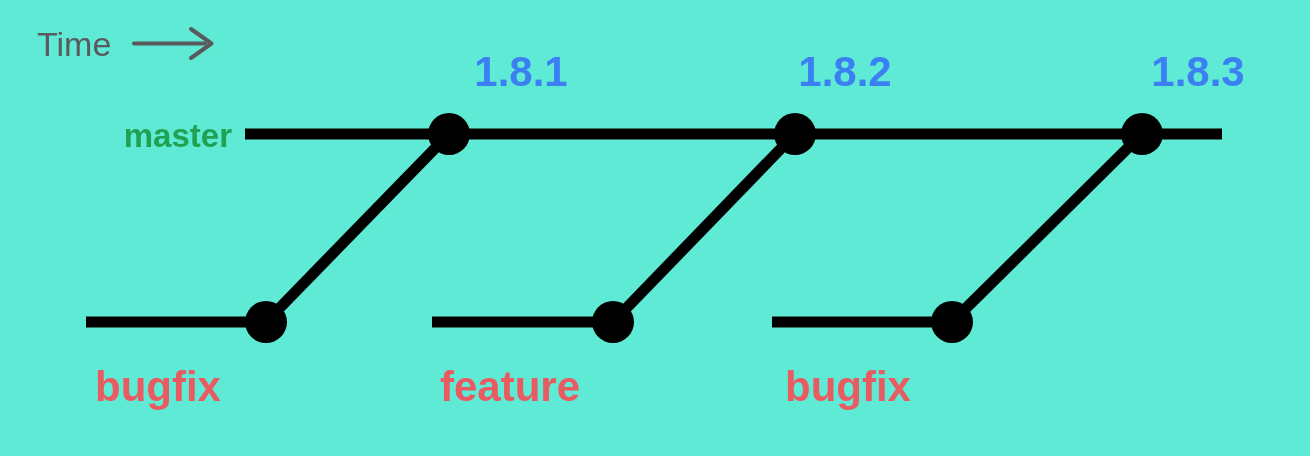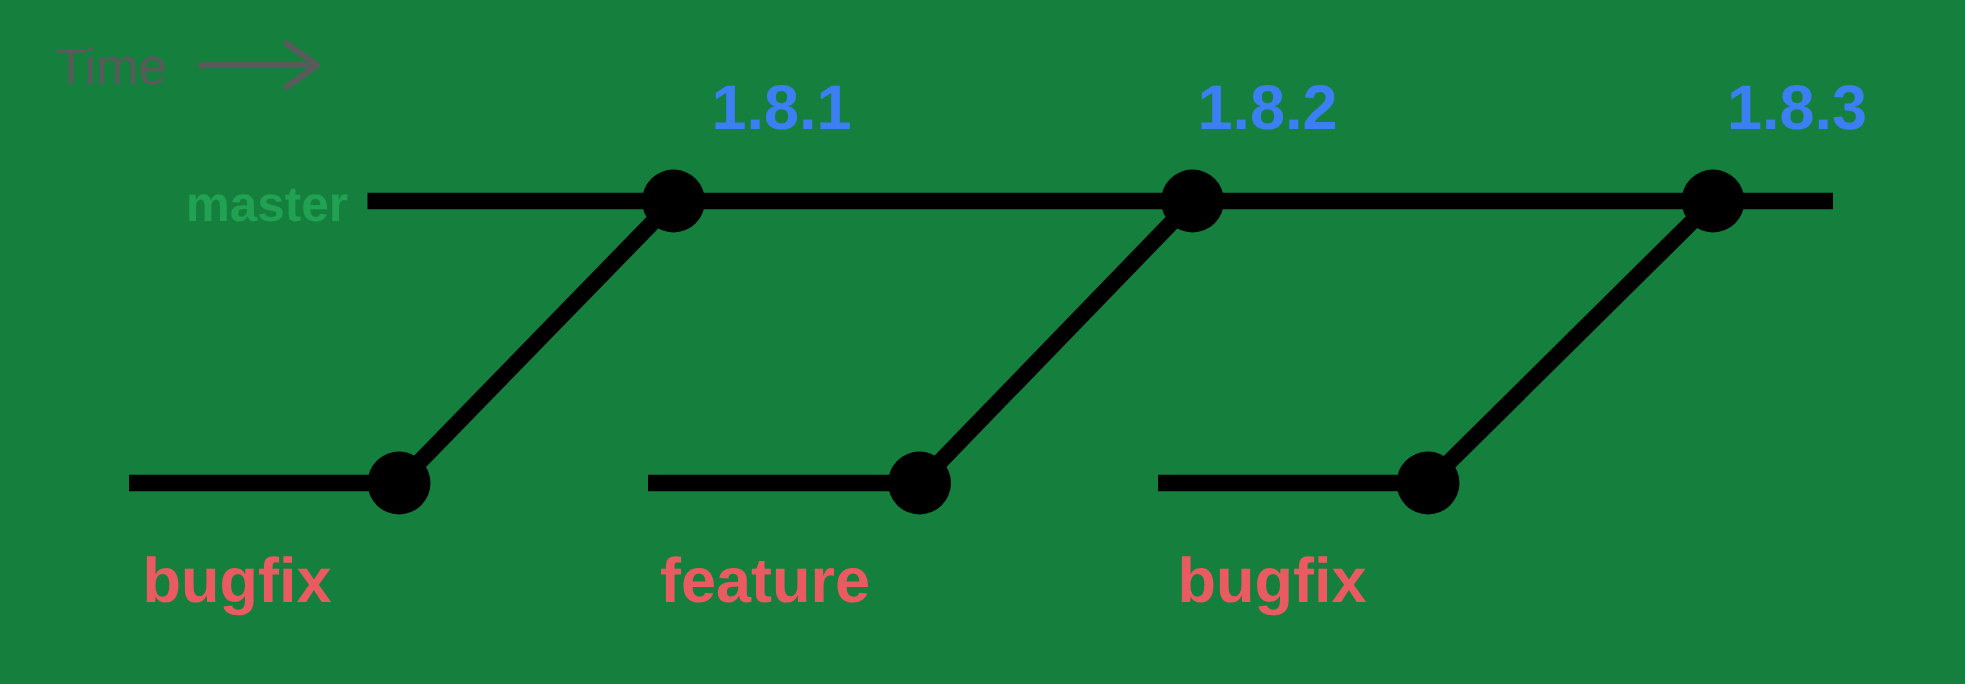--- a/index.html
+++ b/index.html
@@ -4,21 +4,21 @@
 <style>
   html, body {
     margin: 0;
     padding: 0;
     background: #ffffff;
   }
   .canvas {
     position: relative;
     width: 1310px;
     height: 456px;
-    background: #15803d;
+    background: #5eead4;
     overflow: hidden;
     font-family: "Liberation Sans", sans-serif;
   }
   svg text {
     font-family: "Liberation Sans", sans-serif;
   }
   .time-label {
     font-size: 34px;
     font-weight: 400;
   }

